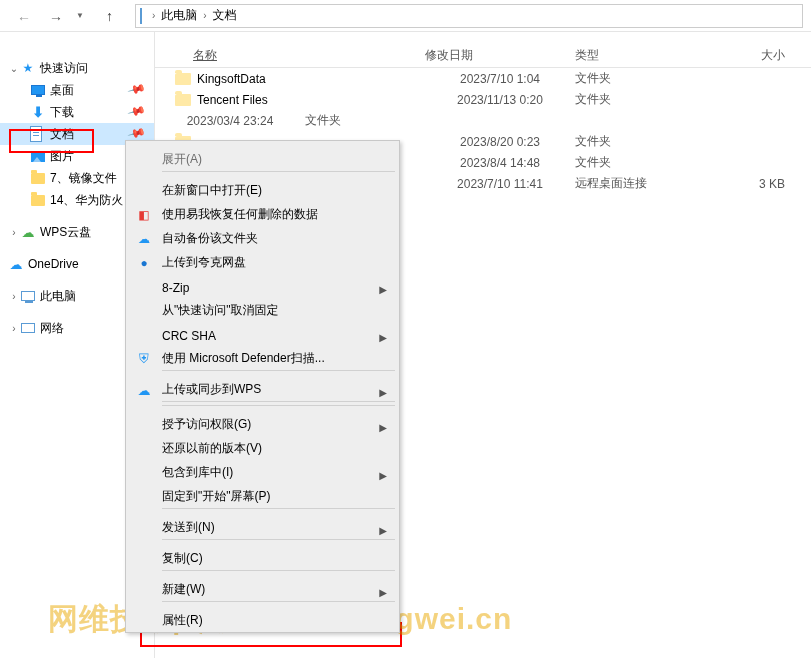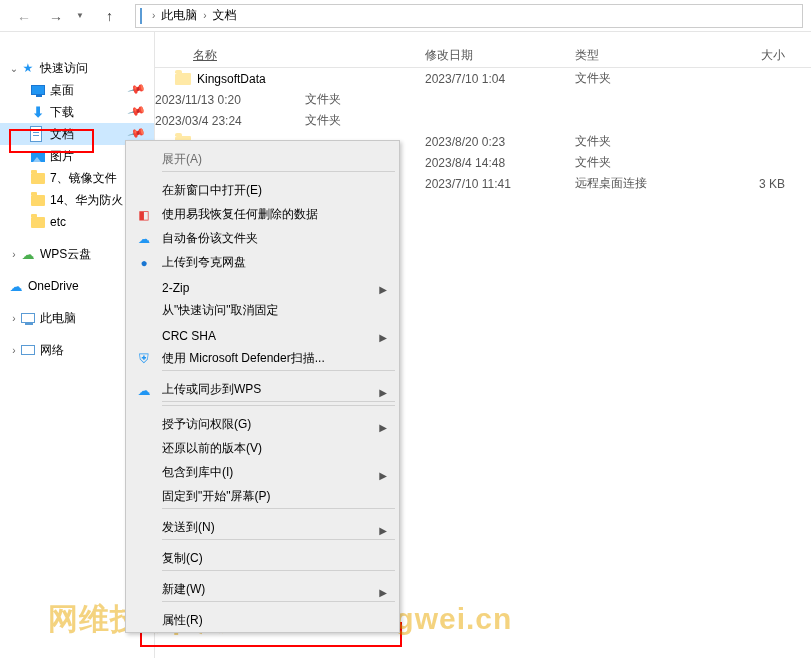--- a/index.html
+++ b/index.html
@@ -100,21 +100,21 @@
     color:#555;
   }
   .col-name { width: 270px; padding-left: 38px; text-decoration: underline; }
   .col-date { width: 150px; }
   .col-type { width: 150px; }
   .col-size { width: 70px; text-align: right; padding-right:10px;}
   .row {
     display:flex; height:21px; align-items:center;
   }
   .row .cell-name { width: 270px; padding-left: 20px; display:flex; align-items:center; gap:6px;}
-  .row .cell-date { width:150px; color:#555;}
+  .row .cell-date { width:150px; color:#555;text-align:center;}
   .row .cell-type { width:150px; color:#555;}
   .row .cell-size { width:70px; text-align:right; color:#555; padding-right:10px;}
   .file-folder-icon {
     width:16px; height:12px; background:#ffe9a6; border-radius:1px; position:relative; border-top-left-radius:2px;
   }
   .file-folder-icon::before { content:""; position:absolute; top:-3px; left:0; width:7px; height:3px; background:#ffe9a6; border-radius:2px 2px 0 0;}
   .rdp-icon { width:14px;height:11px;background:#fff;border:1px solid #1976d2;position:relative;}
   .rdp-icon::after{content:"";position:absolute;bottom:-2px;left:3px;width:8px;height:1px;background:#1976d2;}
   
   .ctx-menu {
@@ -205,26 +205,20 @@
           <span class="folder-icon"></span>
         </span>
       <span>7、镜像文件</span>
     </div>
     <div class="tree-item level2">
       <span class="icon">
           <span class="folder-icon"></span>
         </span>
       <span>14、华为防火</span>
     </div>
-    <div class="tree-item level2">
-      <span class="icon">
-          <span class="folder-icon"></span>
-        </span>
-      <span>etc</span>
-    </div>
     <div style="height:10px"></div>
     <div class="tree-item">
       <span class="expand">›</span>
       <span class="icon cloud-icon green">☁</span>
       <span>WPS云盘</span>
     </div>
     <div style="height:10px"></div>
     <div class="tree-item">
       <span class="icon cloud-icon">☁</span>
       <span>OneDrive</span>
@@ -258,20 +252,24 @@
         <div class="row">
           <div class="cell-name">
             <span class="file-folder-icon"></span>
             <span>KingsoftData</span>
           </div>
           <div class="cell-date">2023/7/10 1:04</div>
           <div class="cell-type">文件夹</div>
           <div class="cell-size"></div>
         </div>
         <div class="row">
+          <div class="cell-name">
+            <span class="file-folder-icon"></span>
+            <span>Tencent Files</span>
+          </div>
           <div class="cell-date">2023/11/13 0:20</div>
           <div class="cell-type">文件夹</div>
           <div class="cell-size"></div>
         </div>
         <div class="row">
           <div class="cell-date">2023/03/4 23:24</div>
           <div class="cell-type">文件夹</div>
           <div class="cell-size"></div>
         </div>
         <div class="row">
@@ -319,21 +317,21 @@
   </div>
   <div class="ctx-item">
     <span class="ctx-icon" style="color:#2196f3">☁</span>
     <span>自动备份该文件夹</span>
   </div>
   <div class="ctx-item">
     <span class="ctx-icon" style="color:#1976d2">●</span>
     <span>上传到夸克网盘</span>
   </div>
   <div class="ctx-item">
-    <span>2-Zip</span>
+    <span>8-Zip</span>
     <span class="sub-arrow">▶</span>
   </div>
   <div class="ctx-item">
       <span>从"快速访问"取消固定</span>
     </div>
   <div class="ctx-item">
     <span>CRC SHA</span>
     <span class="sub-arrow">▶</span>
   </div>
   <div class="ctx-item">

